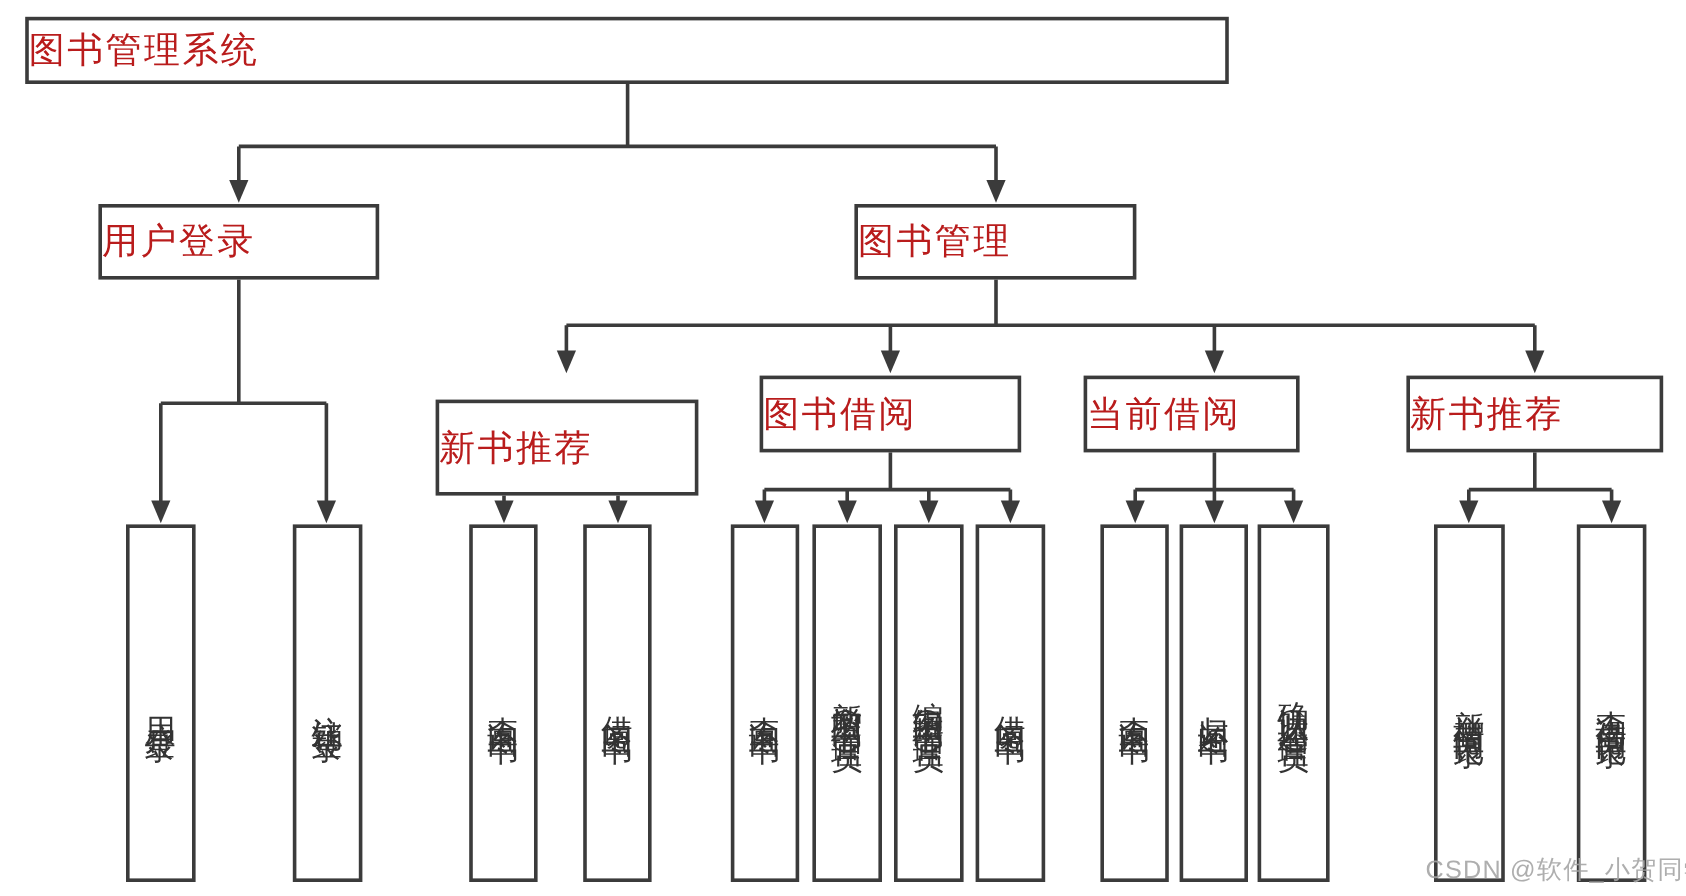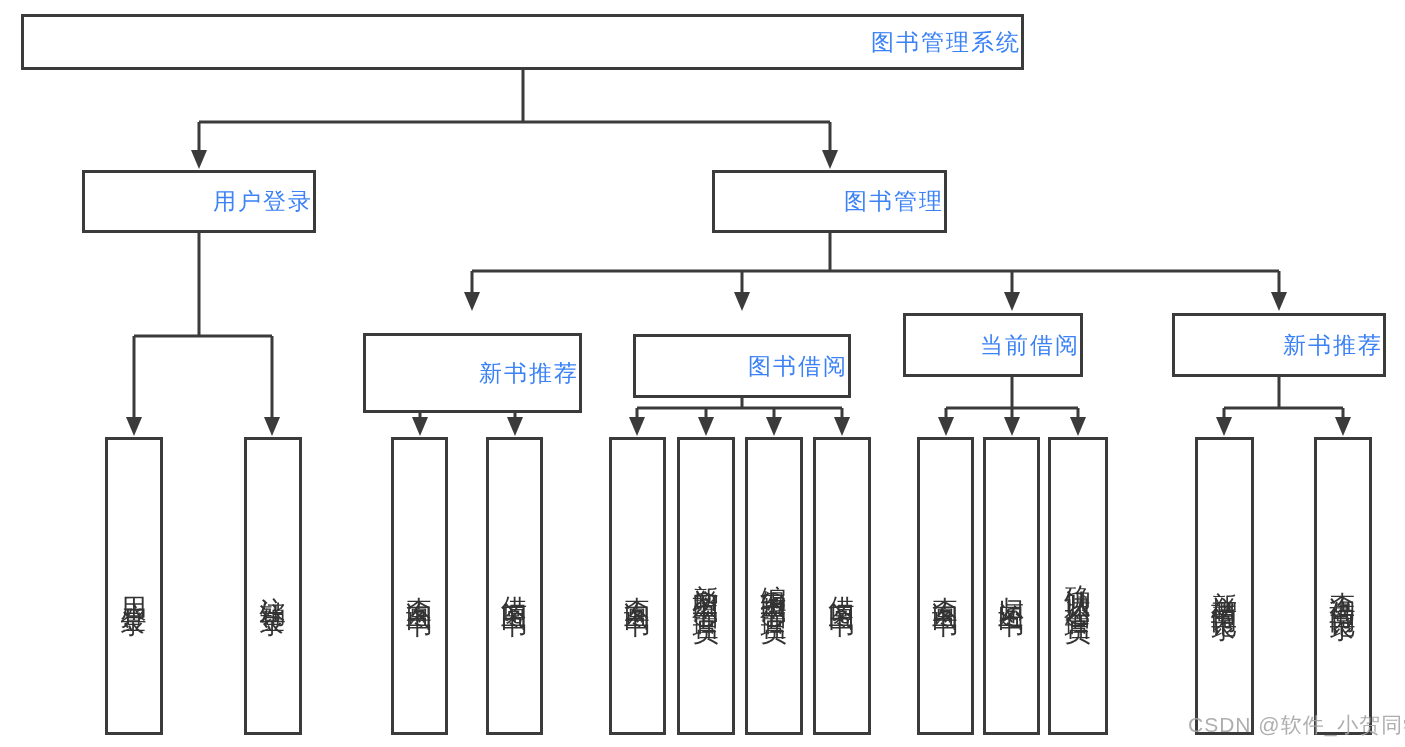--- a/index.html
+++ b/index.html
@@ -17,24 +17,24 @@
     left: 0; top: 0;
     width: 1405px; height: 747px;
   }
   .hbox {
     position: absolute;
     box-sizing: border-box;
     border: 3px solid #3b3b3b;
     background: #ffffff;
     display: flex;
     align-items: center;
-    justify-content: flex-end;
-    font-size: 23px;
+    justify-content: flex-start;
+    font-size: 30px;
     letter-spacing: 2px;
-    color: #3b82f6;
+    color: #b91c1c;
     z-index: 2;
   }
   .vbox {
     position: absolute;
     top: 437px;
     height: 298px;
     box-sizing: border-box;
     border: 3px solid #3b3b3b;
     background: #ffffff;
     display: flex;
@@ -117,21 +117,21 @@
   <div class="hbox" style="left:82px; top:170px; width:234px; height:63px;">
     <span>用户登录</span>
   </div>
   <div class="hbox" style="left:712px; top:170px; width:235px; height:63px;">
     <span>图书管理</span>
   </div>
 
   <div class="hbox" style="left:363px; top:313px; width:219px; height:80px;margin-top:20px;">
     <span>新书推荐</span>
   </div>
-  <div class="hbox" style="left:633px; top:313px; width:218px; height:64px;margin-top:21px;">
+  <div class="hbox" style="left:633px; top:313px; width:218px; height:64px;">
     <span>图书借阅</span>
   </div>
   <div class="hbox" style="left:903px; top:313px; width:180px; height:64px;">
     <span>当前借阅</span>
   </div>
   <div class="hbox" style="left:1172px; top:313px; width:214px; height:64px;">
     <span>新书推荐</span>
   </div>
 
   <div class="vbox" style="left:105px; width:58px;">

